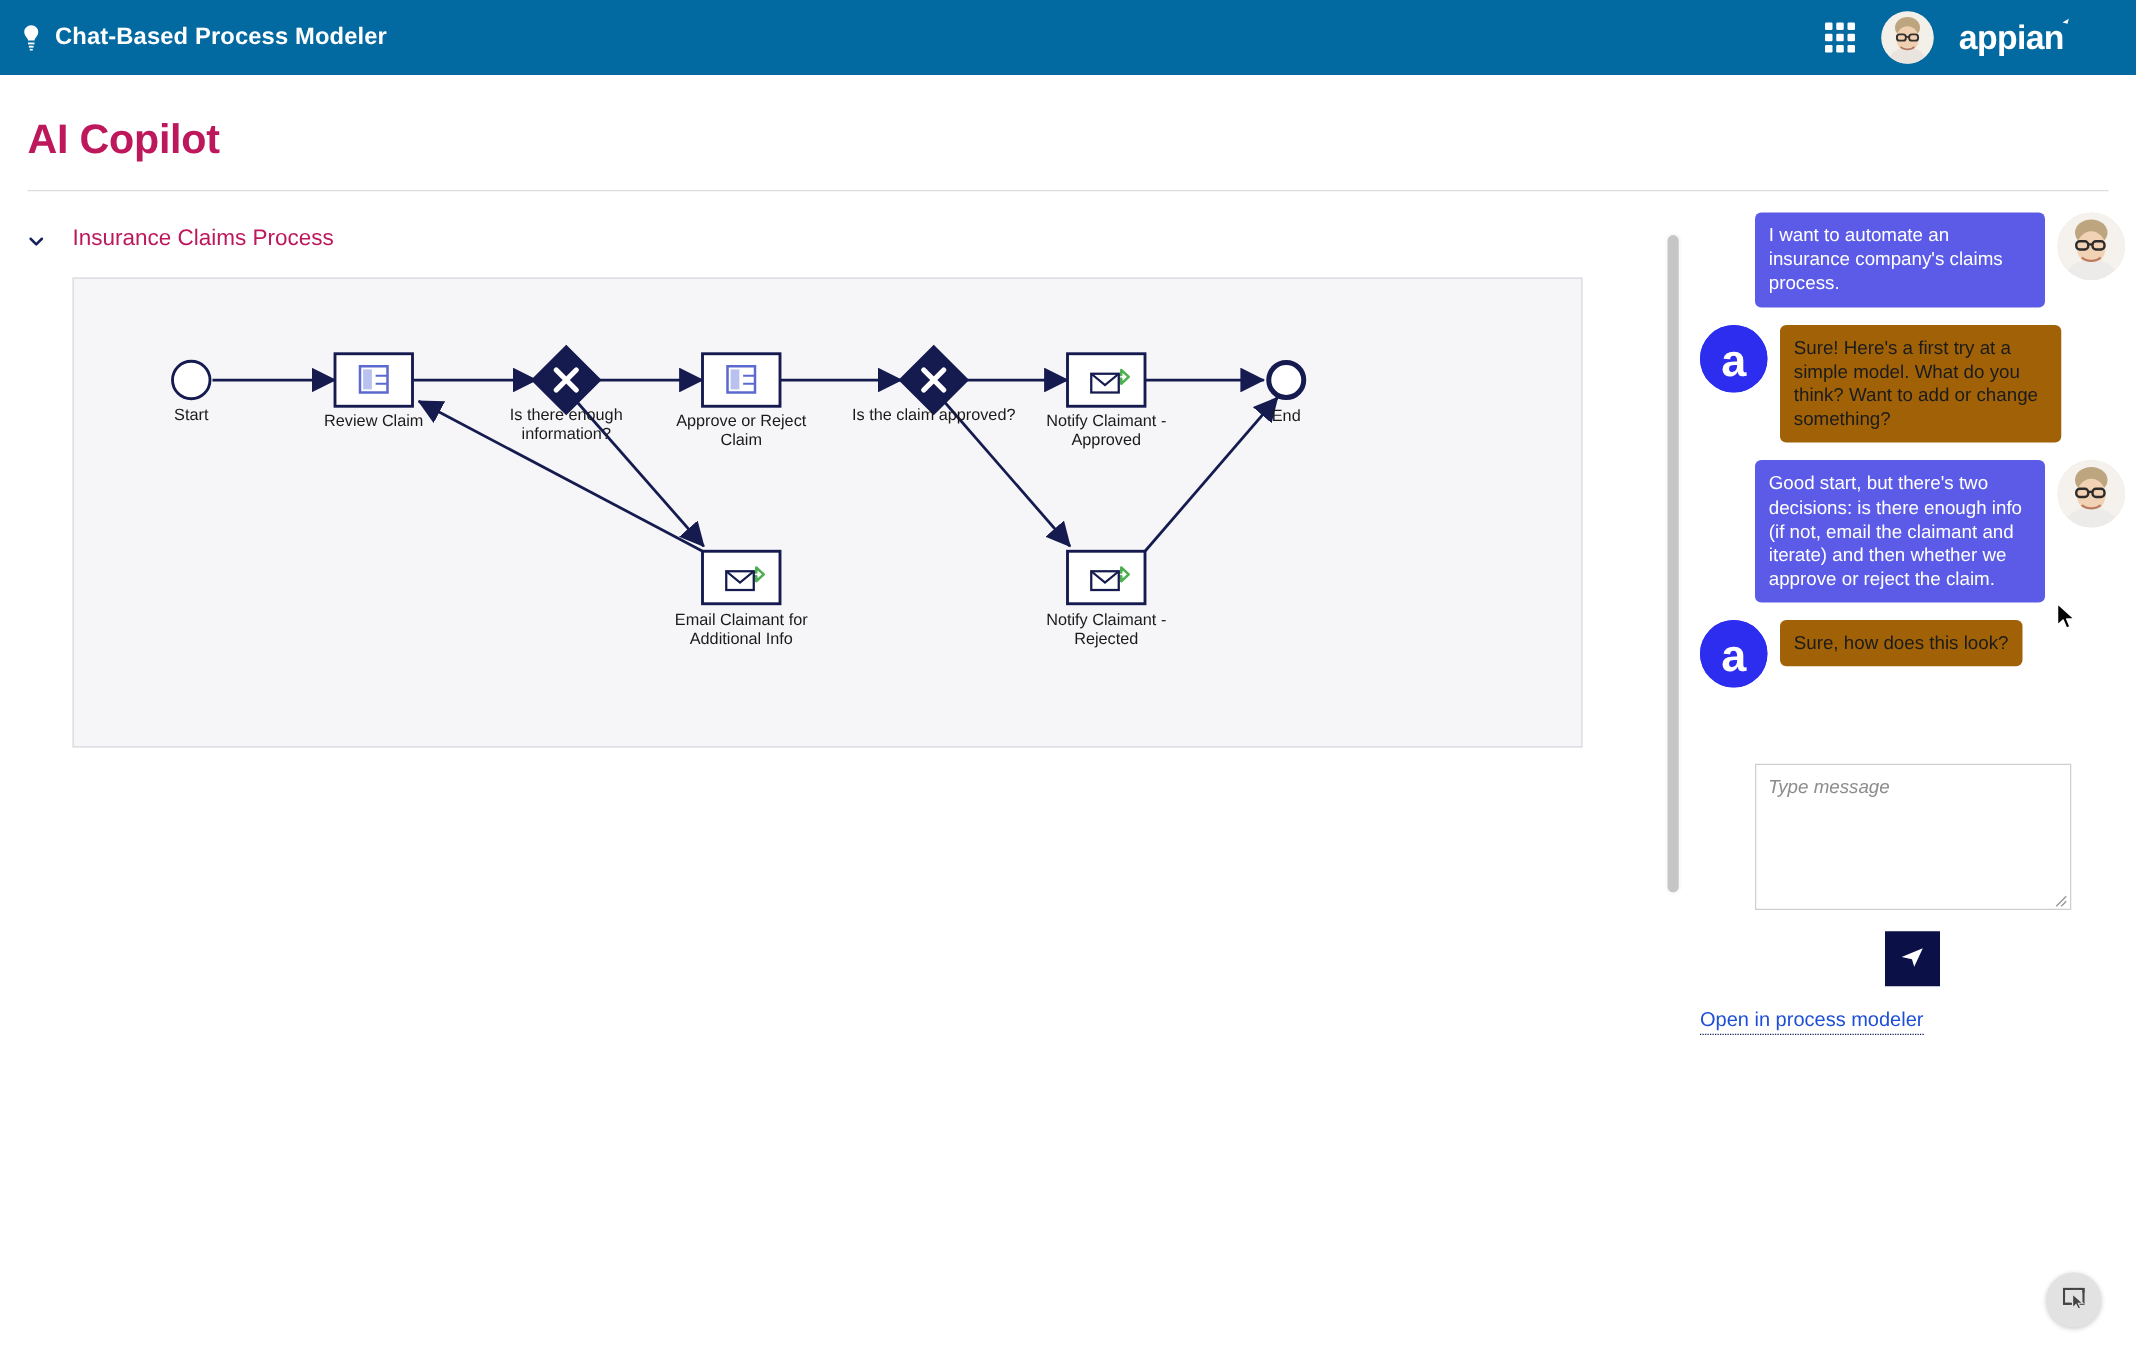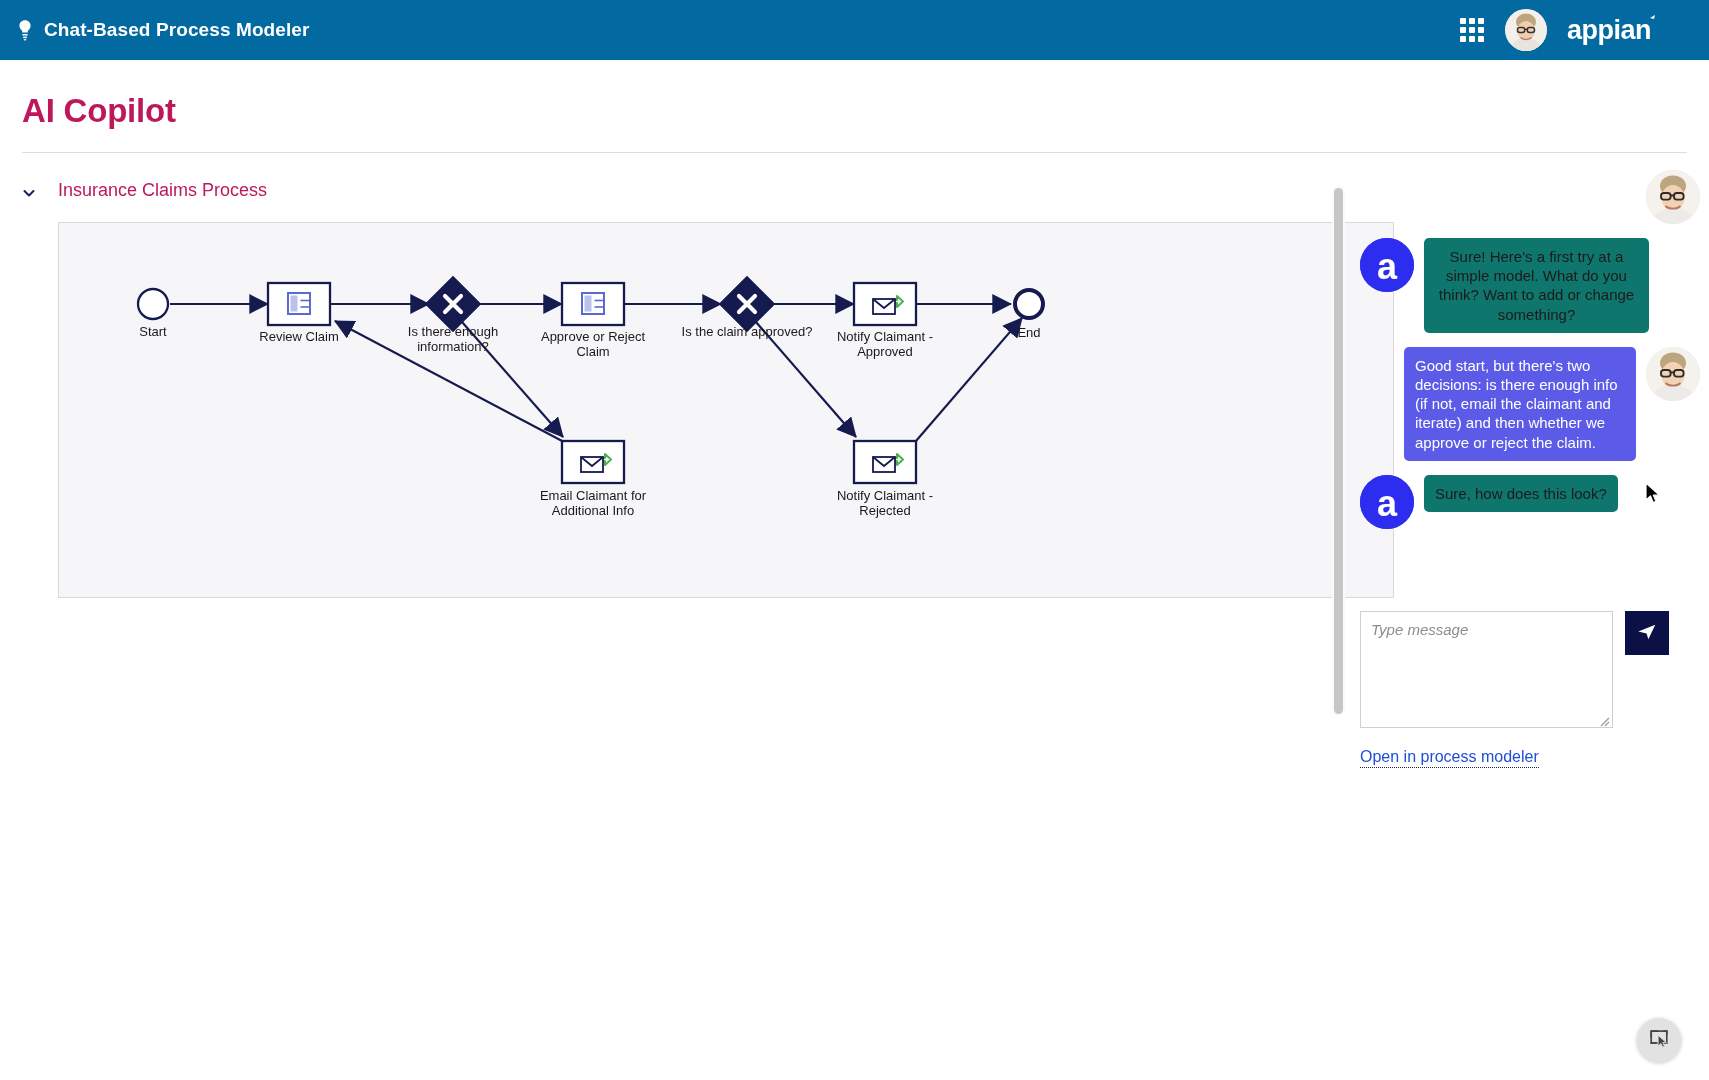--- a/index.html
+++ b/index.html
@@ -61,21 +61,21 @@
     display: flex; align-items: center; gap: 22px;
     color: #be185d; font-size: 18px;
   }
   #section-header .chev {
     width: 14px; height: 14px; display:block;
   }
 
   
   #diagram-panel {
     position: absolute; left: 58px; top: 222px;
-    width: 1336px; height: 376px;
+    width: 1208px; height: 376px;
     background: #f6f6f9;
     border: 1px solid #d8d8dc;
     padding-left: 28px;
   }
   #diagram-svg { position: absolute; left: 0; top: 0; }
 
   
   #diagram-scrollbar {
     position: absolute; left: 1332px; top: 186px;
     width: 13px; height: 530px;
@@ -97,29 +97,29 @@
   .msg-row.user { justify-content: flex-end; }
   .msg-row.bot { justify-content: flex-start; }
   .bubble {
     border-radius: 5px;
     padding: 9px 11px;
     font-size: 15px;
     line-height: 1.28;
     max-width: 232px;
   }
   .bubble.user { background: #5b5be8; color: #ffffff; }
-  .bubble.bot  { background: #0f766e; color: #1b1b1b; max-width: 225px; text-align: center; }
+  .bubble.bot  { background: #a16207; color: #1b1b1b; max-width: 225px; }
   .msg-avatar { width: 54px; height: 54px; border-radius: 50%; flex: none; }
   .msg-row.user .msg-avatar { margin-left: 10px; }
   .msg-row.bot .msg-avatar { margin-right: 10px; background: #2d2df0; }
   .bot-logo { width: 54px; height: 54px; display:block; }
 
   
   #composer { position: absolute; left: 1360px; top: 611px; width: 340px; }
-  #composer-row { display: flex; align-items: flex-start; gap: 12px; }
+  #composer-row { display: flex; align-items: center; gap: 12px; flex-direction: column; }
   #message-input {
     width: 253px; height: 117px;
     border: 1px solid #cfcfcf;
     background: #ffffff;
     font-family: "Liberation Sans", sans-serif;
     font-size: 15px; color: #222;
     padding: 9px 10px;
     resize: none;
     outline: none;
   }
@@ -335,20 +335,21 @@
   </svg>
 </div>
 
 <div id="diagram-scrollbar">
   <div class="thumb"></div>
 </div>
 
 <div id="chat-panel">
 
   <div class="msg-row user">
+    <div class="bubble user">I want to automate an insurance company's claims process.</div>
     <span class="msg-avatar avatar">
       <svg viewBox="0 0 54 54" width="54" height="54" aria-hidden="true">
         <circle cx="27" cy="27" r="27" fill="#f5f2ed"></circle>
         <ellipse cx="27" cy="16" rx="13" ry="10.5" fill="#bda57f"></ellipse>
         <ellipse cx="27" cy="28" rx="11.5" ry="13" fill="#f2d2b4"></ellipse>
         <path d="M5 54c2.5-11 10-16 22-16s19.5 5 22 16z" fill="#ecebe9"></path>
         <rect x="15" y="23" width="9.6" height="6.6" rx="2.8" fill="none" stroke="#2e2c2a" stroke-width="1.9"></rect>
         <rect x="28" y="23" width="9.6" height="6.6" rx="2.8" fill="none" stroke="#2e2c2a" stroke-width="1.9"></rect>
         <line x1="24.6" y1="25.5" x2="28" y2="25.5" stroke="#2e2c2a" stroke-width="1.8"></line>
         <path d="M19.5 36c3.5 3.5 11.5 3.5 15 0" stroke="#bb7a5e" stroke-width="1.8" fill="none"></path>

